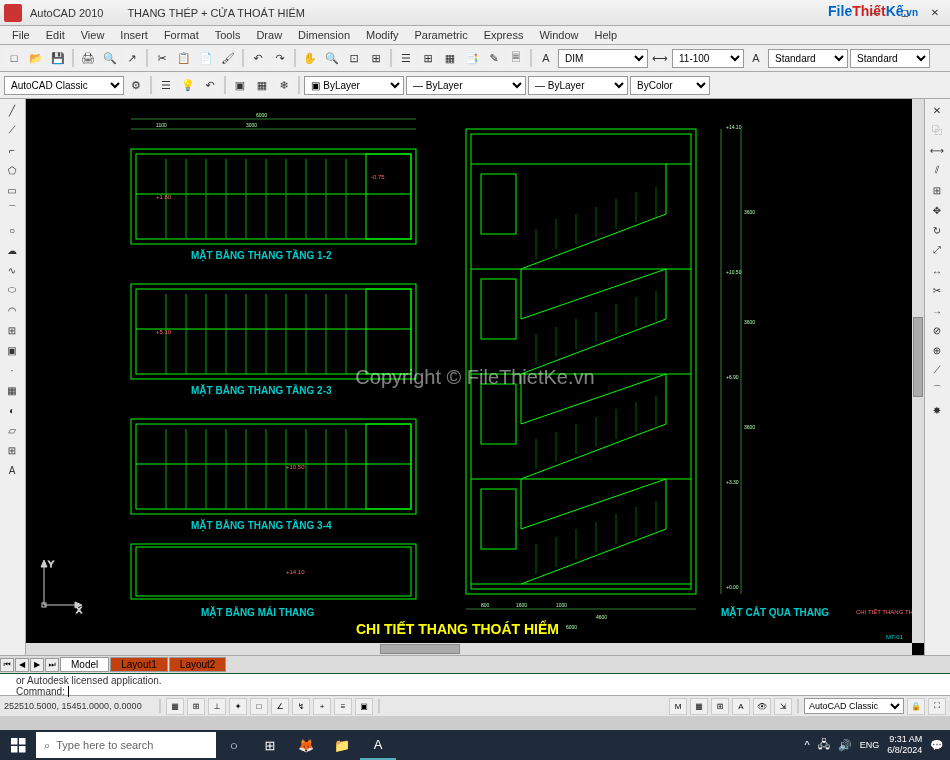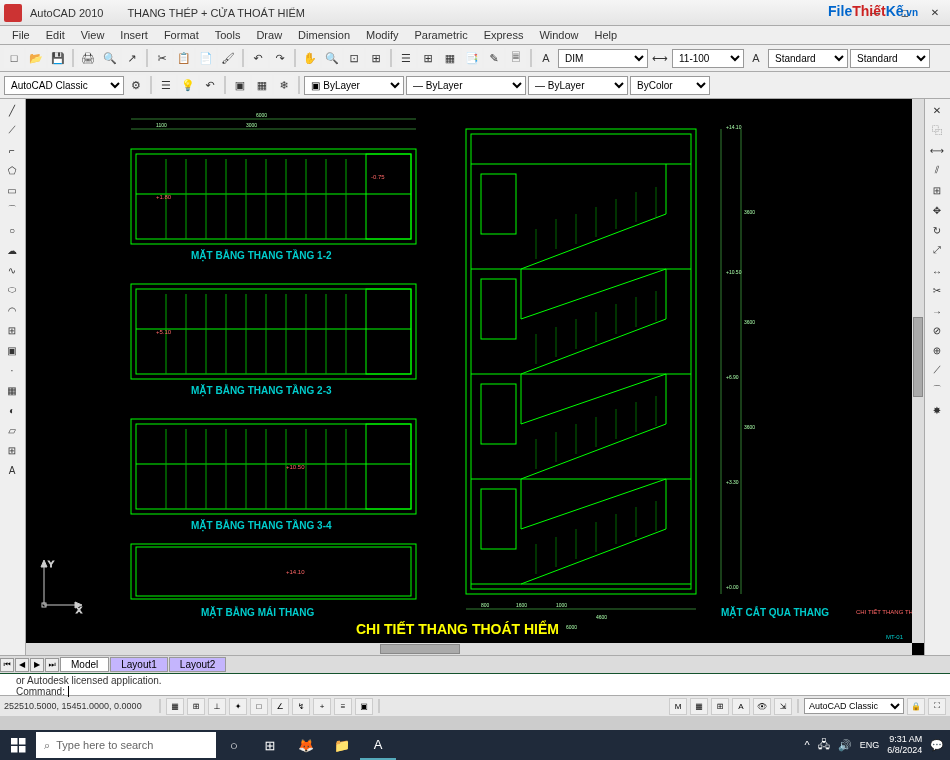--- a/index.html
+++ b/index.html
@@ -46,21 +46,21 @@
 
 .scroll-h { position: absolute; bottom: 0; left: 0; right: 12px; height: 12px; background: #ddd; }
 .scroll-h .thumb { position: absolute; left: 40%; width: 80px; height: 10px; top: 1px; background: #aaa; border: 1px solid #888; }
 .scroll-v { position: absolute; right: 0; top: 0; bottom: 12px; width: 12px; background: #ddd; }
 .scroll-v .thumb { position: absolute; top: 40%; height: 80px; width: 10px; left: 1px; background: #aaa; border: 1px solid #888; }
 
 
 .model-tabs { height: 18px; background: #dcdcdc; display: flex; align-items: center; font-size: 10px; border-top: 1px solid #aaa; }
 .model-tabs .nav-btn { width: 14px; height: 14px; display: inline-flex; align-items: center; justify-content: center; font-size: 8px; border: 1px solid #999; margin-right: 1px; background: #eee; cursor: pointer; }
 .model-tabs .tab { padding: 1px 10px; border: 1px solid #999; background: #fff; margin-right: 1px; cursor: pointer; }
-.model-tabs .tab.inactive { background: #c4b5fd; }
+.model-tabs .tab.inactive { background: #c2410c; }
 
 
 .command-area { height: 22px; background: #fff; border-top: 1px solid #14532d; font-family: "Consolas", monospace; font-size: 10px; padding: 1px 16px; color: #333; }
 .command-line { display: flex; align-items: center; }
 .command-cursor { display: inline-block; width: 1px; height: 11px; background: #000; animation: blink 1s infinite; }
 @keyframes blink { 50% { opacity: 0; } }
 
 
 .status-bar { height: 21px; background: #e8e8e8; display: flex; align-items: center; font-size: 9px; padding: 0 4px; border-top: 1px solid #aaa; gap: 3px; }
 .status-bar .coord { color: #333; min-width: 150px; }
@@ -336,20 +336,21 @@
       <text x="718" y="330" class="canvas-text-dim">3600</text>
       <text x="700" y="385" class="canvas-text-dim">+3.30</text>
       <text x="700" y="490" class="canvas-text-dim">+0.00</text>
       <text x="455" y="508" class="canvas-text-dim">800</text>
       <text x="490" y="508" class="canvas-text-dim">1600</text>
       <text x="530" y="508" class="canvas-text-dim">1000</text>
       <text x="570" y="520" class="canvas-text-dim">4600</text>
       <text x="540" y="530" class="canvas-text-dim">6000</text>
     </svg>
 
+    <div class="copyright">Copyright © FileThietKe.vn</div>
 
     <svg class="ucs-icon" viewBox="0 0 50 60">
       <g stroke="#ccc" stroke-width="1" fill="#ccc">
         <line x1="10" y1="50" x2="10" y2="10"></line>
         <polygon points="10,5 7,12 13,12"></polygon>
         <line x1="10" y1="50" x2="45" y2="50"></line>
         <polygon points="48,50 41,47 41,53"></polygon>
         <rect x="8" y="48" width="4" height="4" fill="none"></rect>
         <text x="14" y="12" font-size="9" fill="#ccc">Y</text>
         <text x="42" y="58" font-size="9" fill="#ccc">X</text>

